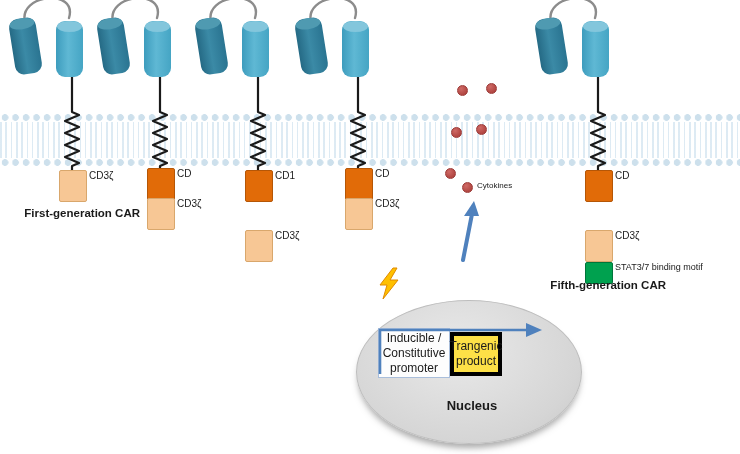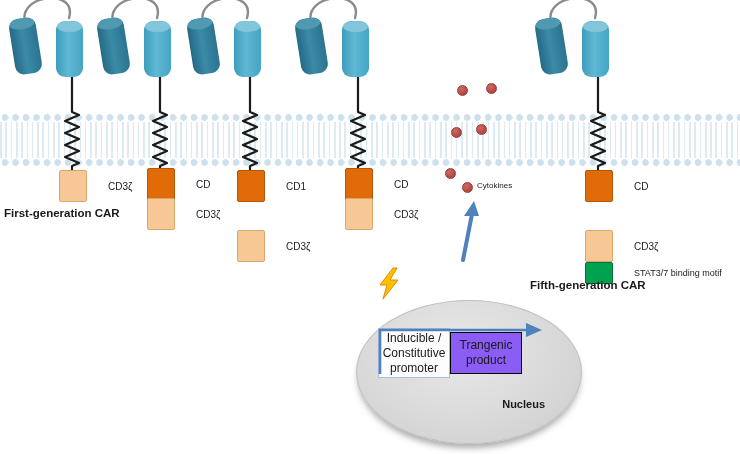--- a/index.html
+++ b/index.html
@@ -14,62 +14,62 @@
   .mem-row{position:absolute;left:0;width:100%;height:11px;
     background-image:radial-gradient(circle at 5px 5.5px,#cde0ec 0 3.1px,rgba(205,224,236,0) 3.6px);
     background-size:10.5px 11px;}
   .mem-row.top{top:0;}
   .mem-row.bottom{bottom:0;}
   .mem-tails{position:absolute;left:0;right:0;top:10px;height:36px;
     background:repeating-linear-gradient(90deg,rgba(199,221,236,.6) 0 1.6px,transparent 1.6px 5.3px);}
 
   
   .car{position:absolute;top:12px;width:130px;height:320px;z-index:2;}
-  .car-1{left:12px;} .car-2{left:100px;} .car-3{left:190px;} .car-4{left:298px;} .car-5{left:538px;}
+  .car-1{left:12px;} .car-2{left:100px;} .car-3{left:198px;} .car-4{left:298px;} .car-5{left:538px;}
 
   .cyl{position:absolute;width:27px;height:56px;border-radius:9px;}
   .cyl.dark{left:0;top:6px;transform:rotate(-9deg);
     background:linear-gradient(90deg,#256a85,#3b8aa6 45%,#2a7491);}
   .cyl.light{left:44px;top:9px;
     background:linear-gradient(90deg,#3d9cbd,#5fb8d4 45%,#45a5c4);}
   .cyl::before{content:"";position:absolute;left:1px;right:1px;top:0;height:11px;border-radius:50%;}
   .cyl.dark::before{background:#4f9ab1;}
   .cyl.light::before{background:#83c6dc;}
 
   .loop{position:absolute;left:-4px;top:-14px;overflow:visible;}
   .stalk{position:absolute;left:45px;top:60px;}
 
-  .dom-row{position:absolute;left:47px;display:flex;align-items:center;gap:21px;}
+  .dom-row{position:absolute;left:47px;display:flex;gap:2px;}
   .dom-box{width:26px;height:30px;border:1px solid;border-radius:2px;flex:0 0 auto;}
   .dom-box.orange{background:#e16b08;border-color:#b55606;}
   .dom-box.tan{background:#f7c795;border-color:#d9a76c;}
   .dom-box.yellow{background:#fdc82f;border-color:#d6a51a;}
   .dom-box.magenta{background:#bf3f8e;border-color:#993071;}
   .dom-box.green{background:#00a14f;border-color:#00753a;height:20px;}
   .dom-label{font-size:10px;white-space:nowrap;}
 
-  .gen-label{position:absolute;left:-8px;width:136px;text-align:left;
+  .gen-label{position:absolute;left:-8px;width:136px;text-align:right;
     font-weight:bold;font-size:11.5px;line-height:1.25;}
 
   
   .cyto-dot{position:absolute;width:9px;height:9px;border-radius:50%;z-index:3;
     background:radial-gradient(circle at 35% 30%,#cf6a66,#b04440 75%);border:1px solid #9c3b38;}
   .cyto-label{position:absolute;left:477px;top:181px;font-size:8px;z-index:3;}
 
   
   .nucleus{position:absolute;left:356px;top:300px;width:224px;height:142px;border-radius:50%;
     background:radial-gradient(ellipse at 45% 35%,#e9e9e9,#d5d5d5 70%,#c6c6c6);
     border:1px solid #bdbdbd;box-shadow:0 6px 6px -2px rgba(90,90,90,.5);z-index:2;}
   .nuc-box{position:absolute;display:flex;align-items:center;justify-content:center;
     text-align:center;font-size:12px;line-height:1.25;padding:18px;box-sizing:border-box;z-index:3;}
   .nuc-box.promoter{left:378px;top:328px;width:72px;height:50px;background:#fdfdfd;border:1px solid #a9bedb;}
-  .nuc-box.product{left:450px;top:332px;width:72px;height:42px;background:#8b5cf6;border:1px solid #000000;}
+  .nuc-box.product{left:450px;top:332px;width:52px;height:42px;background:#fde047;border:4px solid #000000;}
   .nuc-arrow{position:absolute;left:370px;top:316px;z-index:4;overflow:visible;}
-  .nucleus-label{position:absolute;left:425px;top:398px;width:120px;text-align:right;
-    font-weight:bold;font-size:11px;z-index:3;}
+  .nucleus-label{position:absolute;left:412px;top:398px;width:120px;text-align:center;
+    font-weight:bold;font-size:13px;z-index:3;}
 
   .release-arrow{position:absolute;left:450px;top:200px;z-index:3;overflow:visible;}
   .bolt{position:absolute;left:380px;top:268px;z-index:4;overflow:visible;}
 </style>
 </head>
 <body>
 
 <div class="stage">
 
   <div class="membrane">

